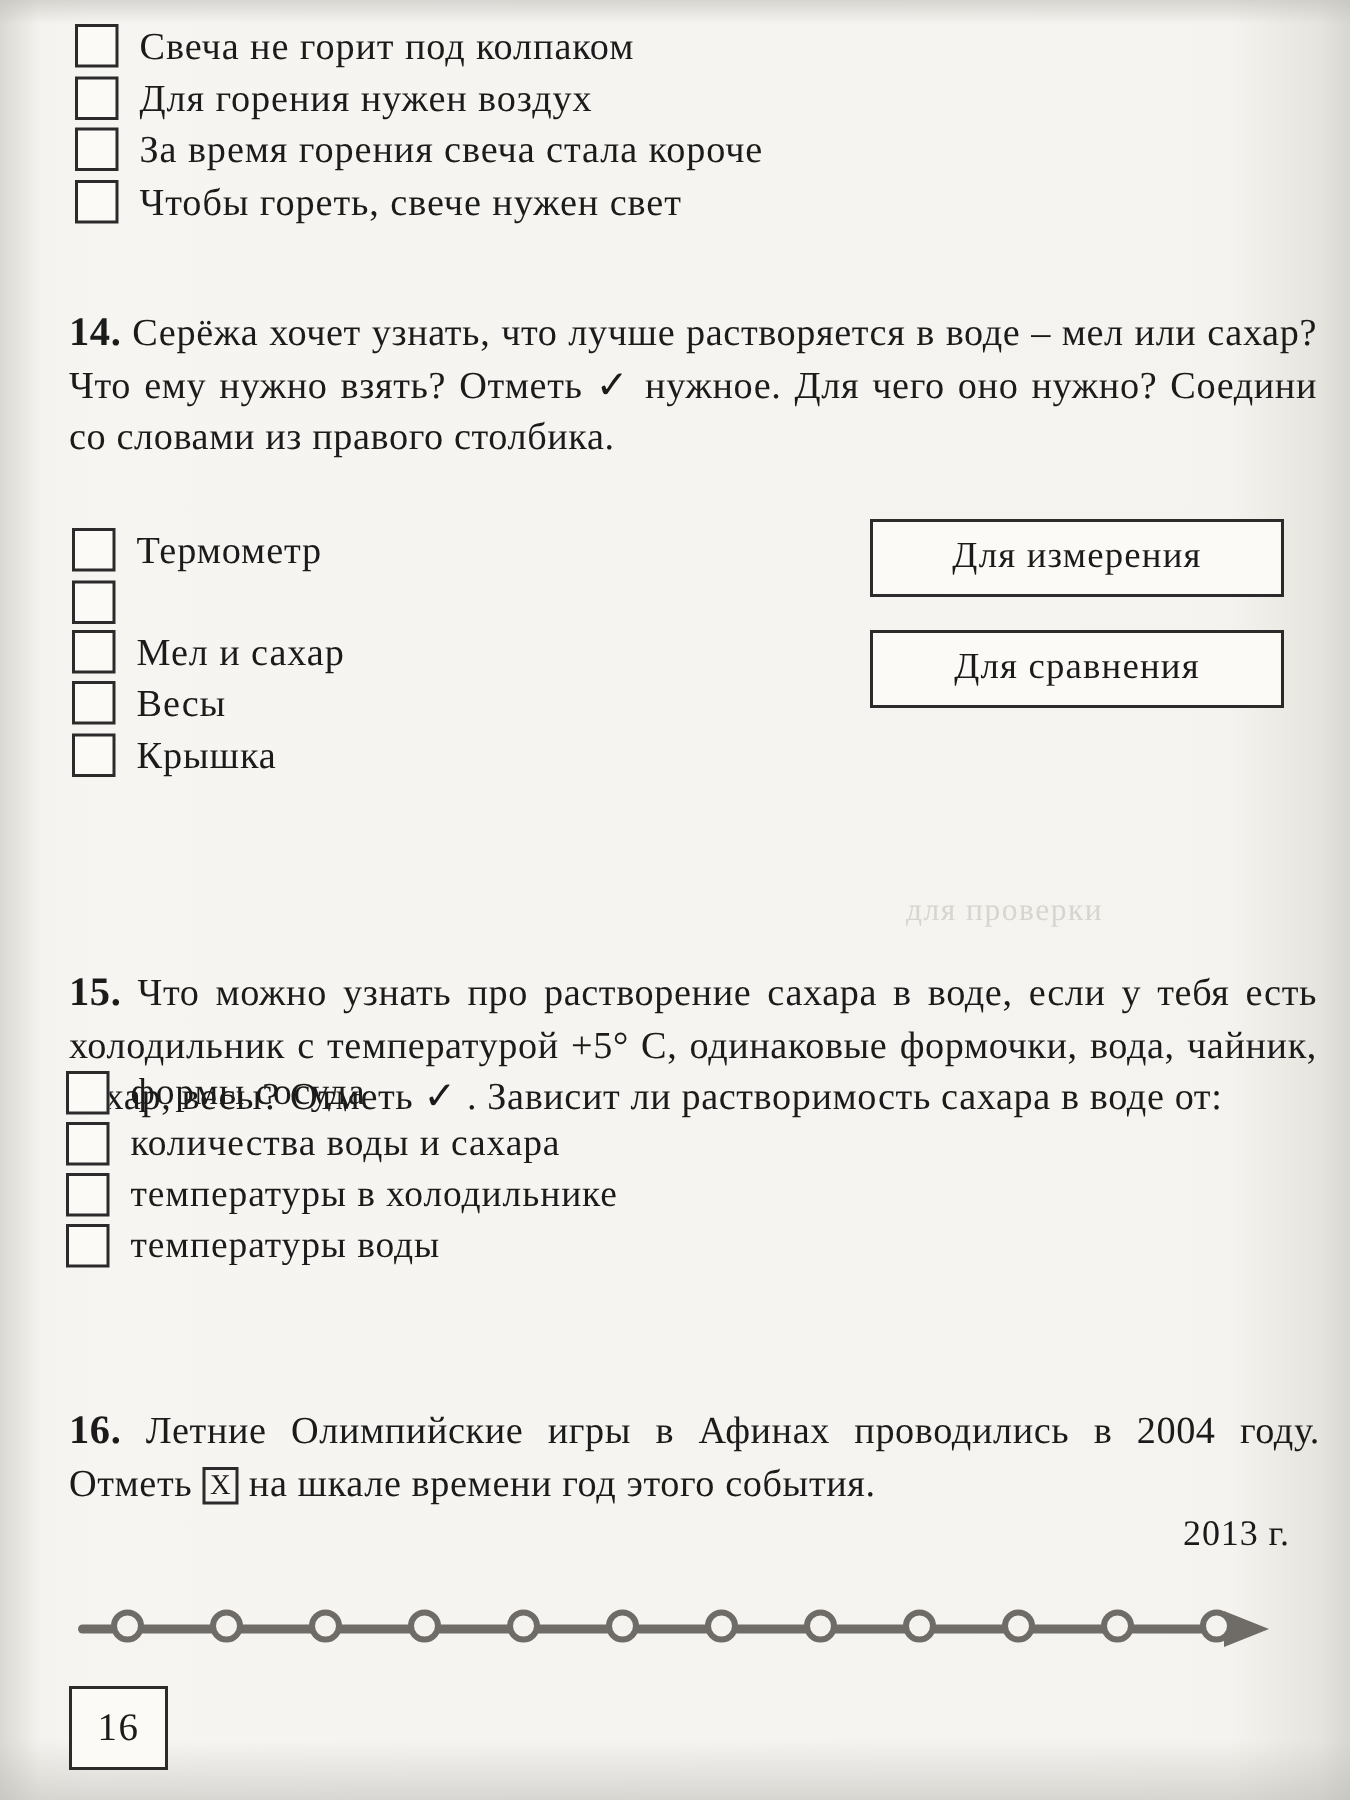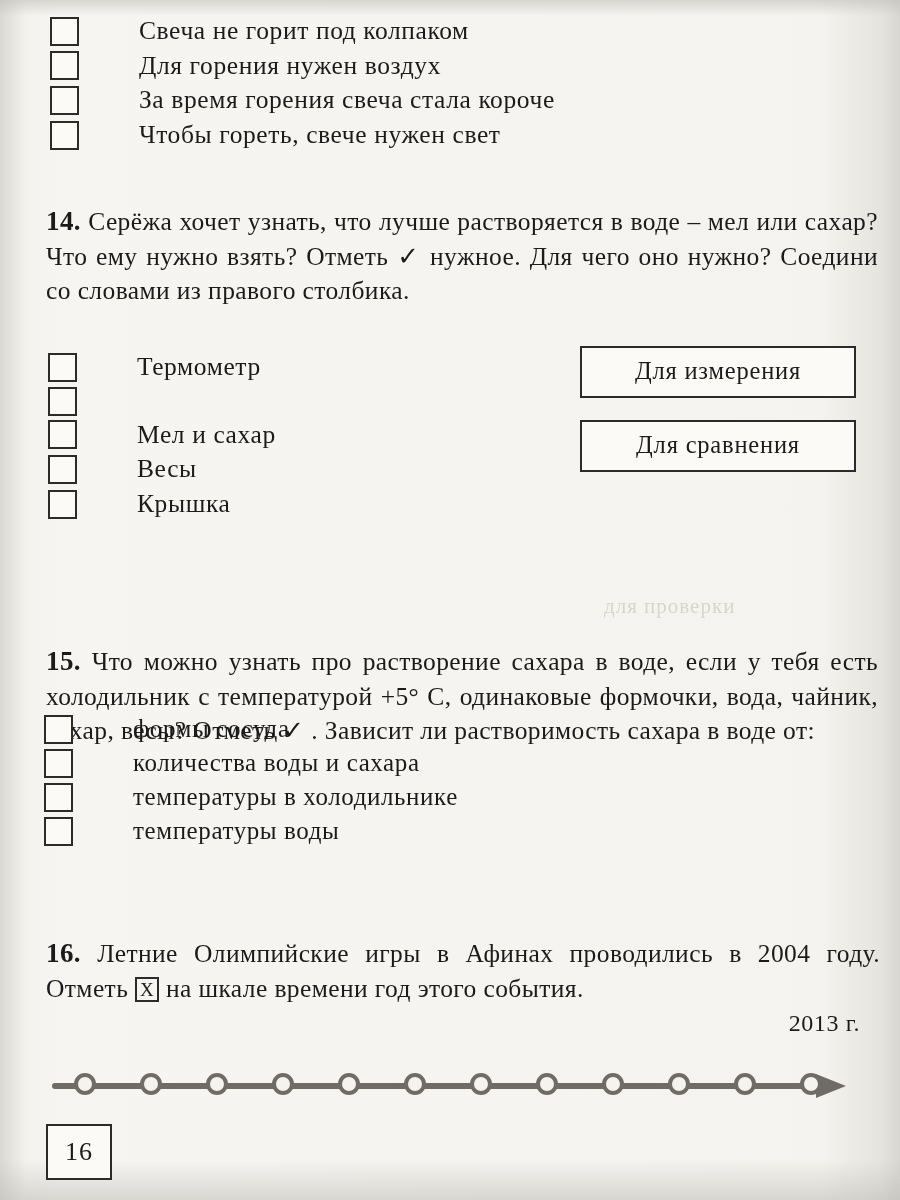--- a/index.html
+++ b/index.html
@@ -40,23 +40,22 @@
   .shade-bottom {
     position: absolute;
     left: 0; bottom: 0; width: 900px; height: 40px;
     background: linear-gradient(to top, rgba(186,184,178,0.5), rgba(186,184,178,0));
     pointer-events: none;
   }
 
   
   .chk-row {
     display: flex;
-    align-items: center;
+    align-items: flex-start;
     margin-bottom: 4px;
-    gap: 46px;
   }
   .chk-box {
     width: 25px;
     height: 25px;
     border: 2px solid #2b2b2b;
     background: #fbfaf7;
     flex: 0 0 auto;
     margin-right: 14px;
   }
   .chk-label {

